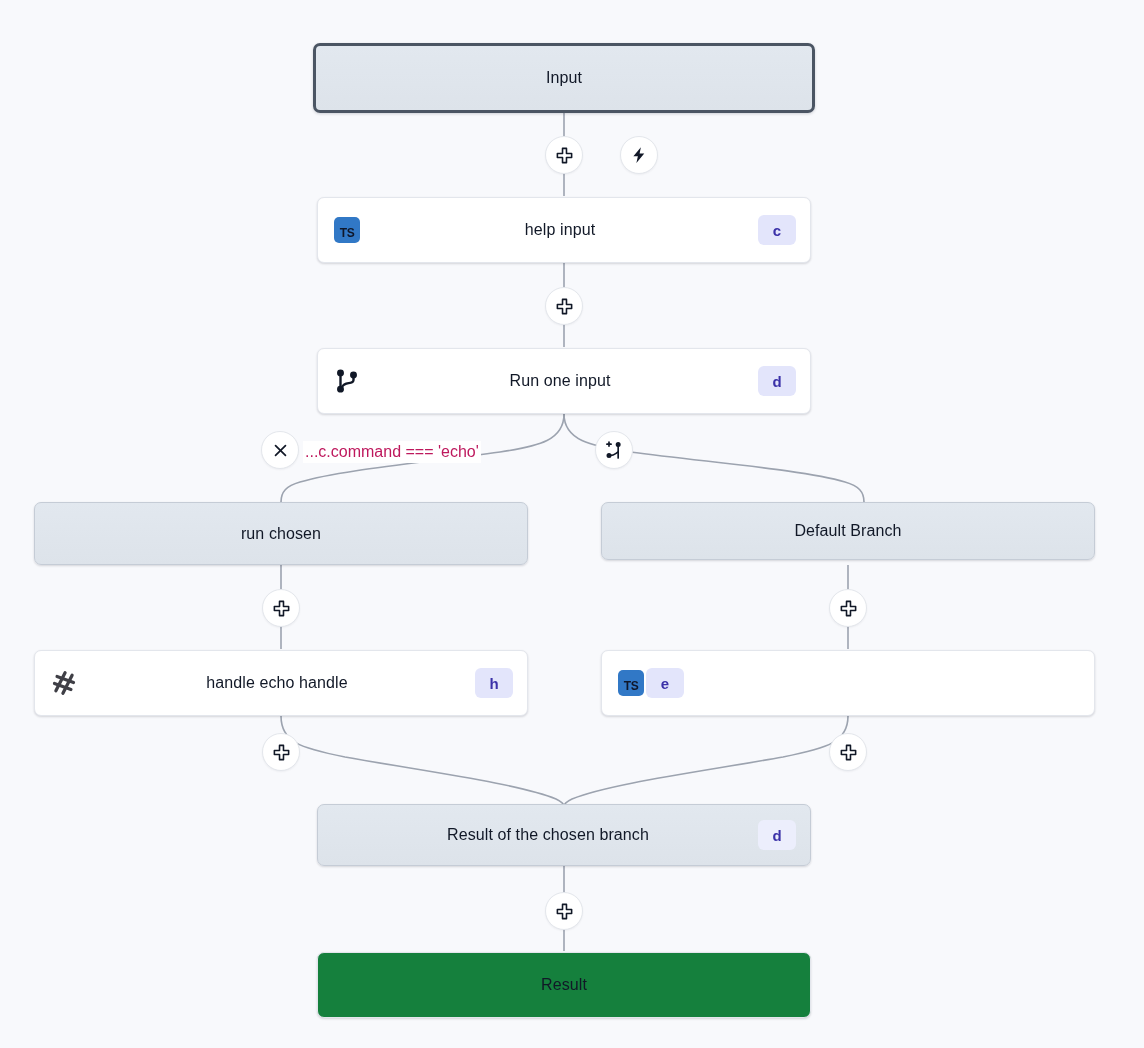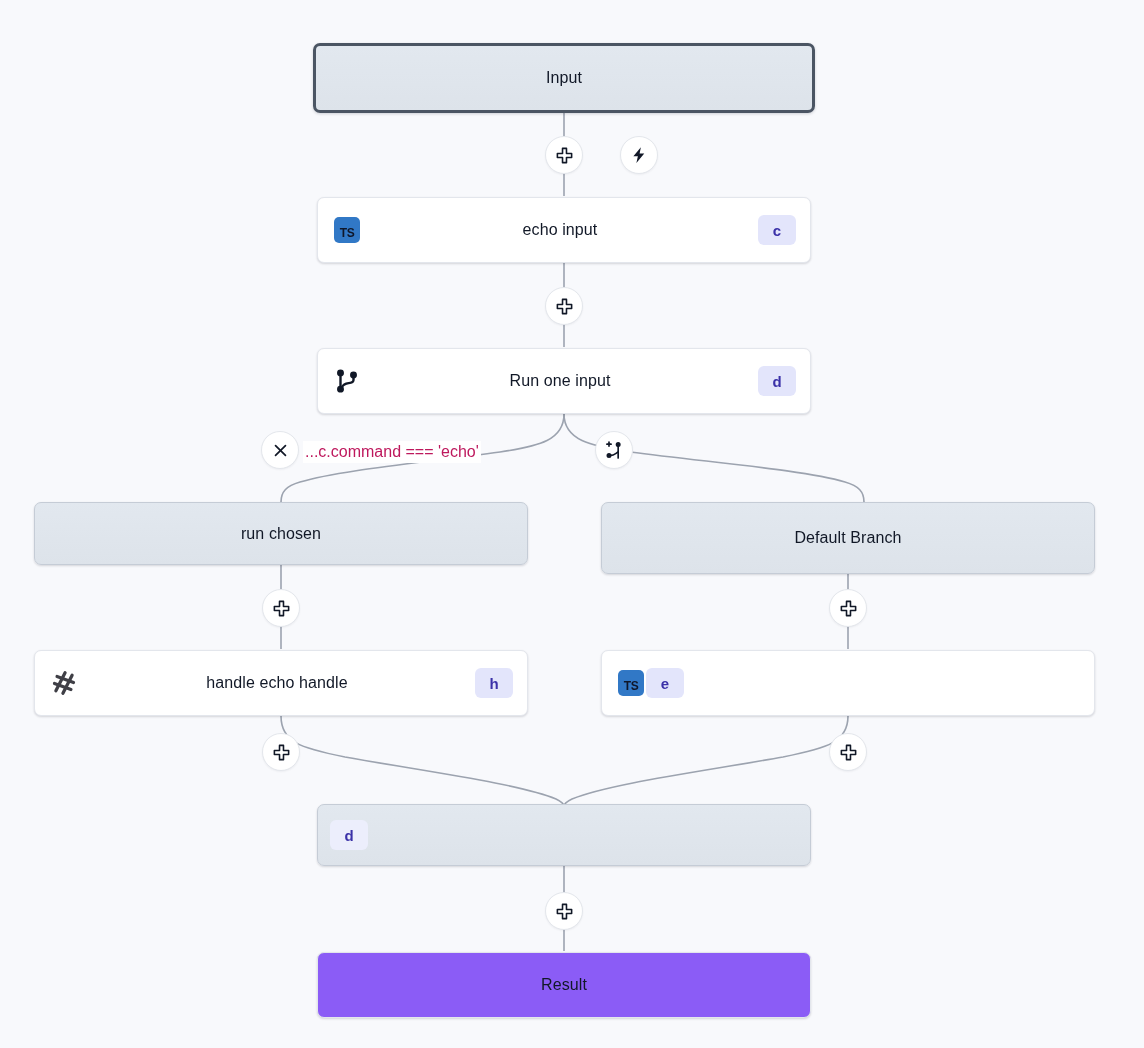--- a/index.html
+++ b/index.html
@@ -69,21 +69,21 @@
     background: linear-gradient(180deg, #e2e8ef 0%, #dde3ea 100%);
     border: 1px solid #c5ccd6;
     padding: 0 12px;
   }
   
   .node.selected {
     border: 3px solid #4b5563;
     box-shadow: 0 1px 3px rgba(16,24,40,0.18);
   }
   .node.plain {
-    background: #8b5cf6;
+    background: #15803d;
     border: 1px solid #e3e6ec;
     padding: 0 12px;
   }
 
   
   .node-icon {
     flex: 0 0 auto;
     width: 30px;
     height: 30px;
     display: flex;
@@ -177,21 +177,21 @@
   </svg>
 
   <div class="node gray selected" style="left:313px; top:43px; width:502px; height:70px;">
     <span class="node-title">Input</span>
   </div>
 
   <div class="node white" style="left:317px; top:197px; width:494px; height:66px;">
     <span class="node-icon">
       <span class="icon-ts">TS</span>
     </span>
-    <span class="node-title">echo input</span>
+    <span class="node-title">help input</span>
     <span class="badge">c</span>
   </div>
 
   <div class="node white" style="left:317px; top:348px; width:494px; height:66px;">
     <span class="node-icon">
       <svg class="gi" width="26" height="26" viewBox="0 0 24 24" fill="none" stroke="#111827" stroke-width="2.2" stroke-linecap="round" stroke-linejoin="round">
         <circle cx="6" cy="4.5" r="2.1" fill="#111827"></circle>
         <circle cx="6" cy="19.5" r="2.1" fill="#111827"></circle>
         <circle cx="18" cy="6.5" r="2.1" fill="#111827"></circle>
         <path d="M6 6.6 L6 17.4"></path>
@@ -199,21 +199,21 @@
       </svg>
     </span>
     <span class="node-title">Run one input</span>
     <span class="badge">d</span>
   </div>
 
   <div class="node gray" style="left:34px; top:502px; width:494px; height:63px;">
     <span class="node-title">run chosen</span>
   </div>
 
-  <div class="node gray" style="left:601px; top:502px; width:494px; height:72px;">
+  <div class="node gray" style="left:601px; top:502px; width:494px; height:58px;">
     <span class="node-title">Default Branch</span>
   </div>
 
   <div class="node white" style="left:34px; top:650px; width:494px; height:66px;">
     <span class="node-icon">
       <svg class="gi" width="30" height="30" viewBox="0 0 24 24" fill="none" stroke="#3f3f46" stroke-width="2.6" stroke-linecap="round" stroke-linejoin="round" transform="rotate(20)">
         <path d="M5 9 H19"></path>
         <path d="M5 15 H19"></path>
         <path d="M10 4 L8 20"></path>
         <path d="M16 4 L14 20"></path>
@@ -224,20 +224,21 @@
   </div>
 
   <div class="node white" style="left:601px; top:650px; width:494px; height:66px;">
     <span class="node-icon">
       <span class="icon-ts">TS</span>
     </span>
     <span class="badge">e</span>
   </div>
 
   <div class="node gray" style="left:317px; top:804px; width:494px; height:62px;">
+    <span class="node-title" style="padding-left:8px;">Result of the chosen branch</span>
     <span class="badge soft">d</span>
   </div>
 
   <div class="node plain" style="left:317px; top:952px; width:494px; height:66px;">
     <span class="node-title">Result</span>
   </div>
 
   <div class="handle" style="left:545px; top:136px;">
     <svg class="gi" width="19" height="19" viewBox="0 0 24 24" fill="#ffffff" stroke="#111827" stroke-width="2" stroke-linejoin="round">
       <path d="M9.5 3 H14.5 V9.5 H21 V14.5 H14.5 V21 H9.5 V14.5 H3 V9.5 H9.5 Z"></path>

